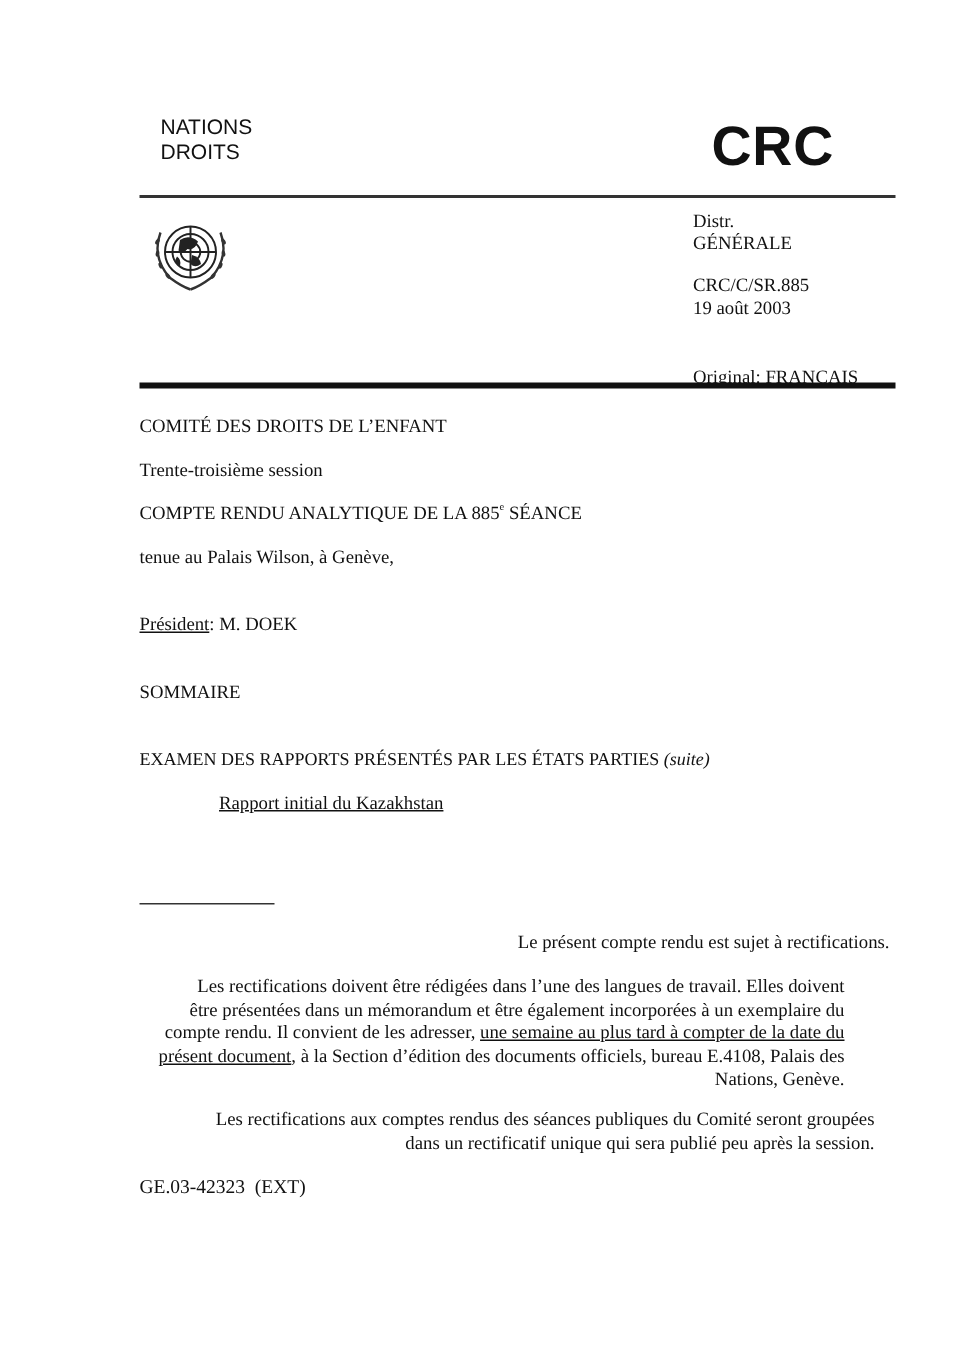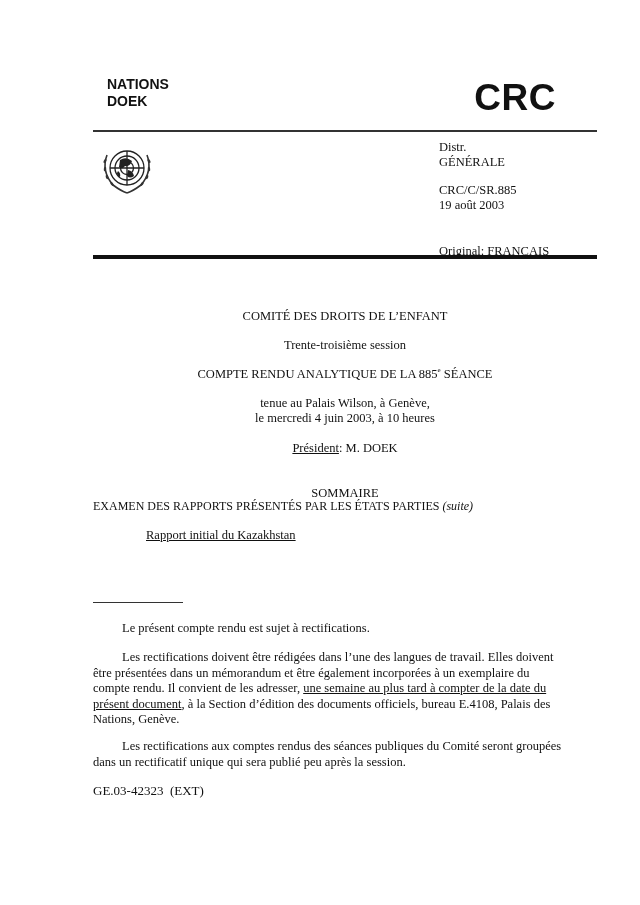--- a/index.html
+++ b/index.html
@@ -1,44 +1,44 @@
 <!DOCTYPE html>
 <html><head>
 <meta charset="utf-8">
 <style>
   html, body { margin:0; padding:0; background:#ffffff; }
   body { width:640px; height:905px; position:relative; overflow:hidden; color:#111; }
   .abs { position:absolute; }
   .sans { font-family:"Liberation Sans", sans-serif; }
   .serif { font-family:"Liberation Serif", serif; }
-  .org { left:107px; top:76px; font-size:14px; font-weight:bold; line-height:17px; }
+  .org { left:107px; top:76px; font-size:14px; font-weight:normal; line-height:17px; }
   .sym { right:84px; top:76px; font-size:37px; font-weight:bold; letter-spacing:0.5px; line-height:44px; }
   .rule-thin { left:93px; top:130px; width:504px; height:2px; background:#333; }
   .rule-thick { left:93px; top:255px; width:504px; height:4px; background:#111; }
   .emblem { left:98px; top:143px; width:58px; height:54px; }
   .title { left:181px; top:141px; font-size:16.5px; font-weight:bold; line-height:20px; }
-  .meta { left:439px; top:140px; font-size:12.5px; line-height:15px; }
+  .meta { left:462px; top:140px; font-size:12.5px; line-height:15px; }
   .meta p { margin:0; }
-  .center { left:93px; width:504px; text-align:center; font-size:12.5px; line-height:15px;margin-top:32px; }
+  .center { left:93px; width:504px; font-size:12.5px; line-height:15px; }
   .center p { margin:0; }
   .u { text-decoration:underline; }
   sup { font-size:7px; vertical-align:6px; line-height:0; }
   .item { left:93px; top:499px; font-size:12px; }
   .subitem { left:122px; top:528px; font-size:12.5px;margin-left:24px; }
   .footline { left:93px; top:602px; width:90px; height:1px; background:#333; }
   .para { left:93px; width:500px; font-size:12.5px; line-height:15.5px; }
-  .para p { margin:0; text-indent:29px; }
+  .para p { margin:0; text-indent:29px;text-align:right; }
   .docnum { left:93px; top:783px; font-size:13px; }
 </style>
 </head>
 <body>
 
 <div class="abs org sans">
   <div>NATIONS</div>
-  <div>DOEK</div>
+  <div>DROITS</div>
 </div>
 <div class="abs sym sans">CRC</div>
 
 <div class="abs rule-thin"></div>
 
 <div class="abs emblem">
   <svg width="58" height="54" viewBox="0 0 58 54">
     <g fill="none" stroke="#222" stroke-width="1.3">
       <circle cx="29" cy="25" r="17"></circle>
       <circle cx="29" cy="25" r="12"></circle>
@@ -85,21 +85,20 @@
   <p>COMITÉ DES DROITS DE L’ENFANT</p>
 </div>
 <div class="abs center serif" style="top:306px">
   <p>Trente-troisième session</p>
 </div>
 <div class="abs center serif" style="top:335px">
   <p><span>COMPTE RENDU ANALYTIQUE DE LA 885</span><sup>e</sup><span> SÉANCE</span></p>
 </div>
 <div class="abs center serif" style="top:364px">
   <p>tenue au Palais Wilson, à Genève,</p>
-  <p>le mercredi 4 juin 2003, à 10 heures</p>
 </div>
 <div class="abs center serif" style="top:409px">
   <p><span class="u">Président</span><span>: M. DOEK</span></p>
 </div>
 <div class="abs center serif" style="top:454px">
   <p>SOMMAIRE</p>
 </div>
 
 <div class="abs item serif">
   <span>EXAMEN DES RAPPORTS PRÉSENTÉS PAR LES ÉTATS PARTIES </span><i>(suite)</i>

